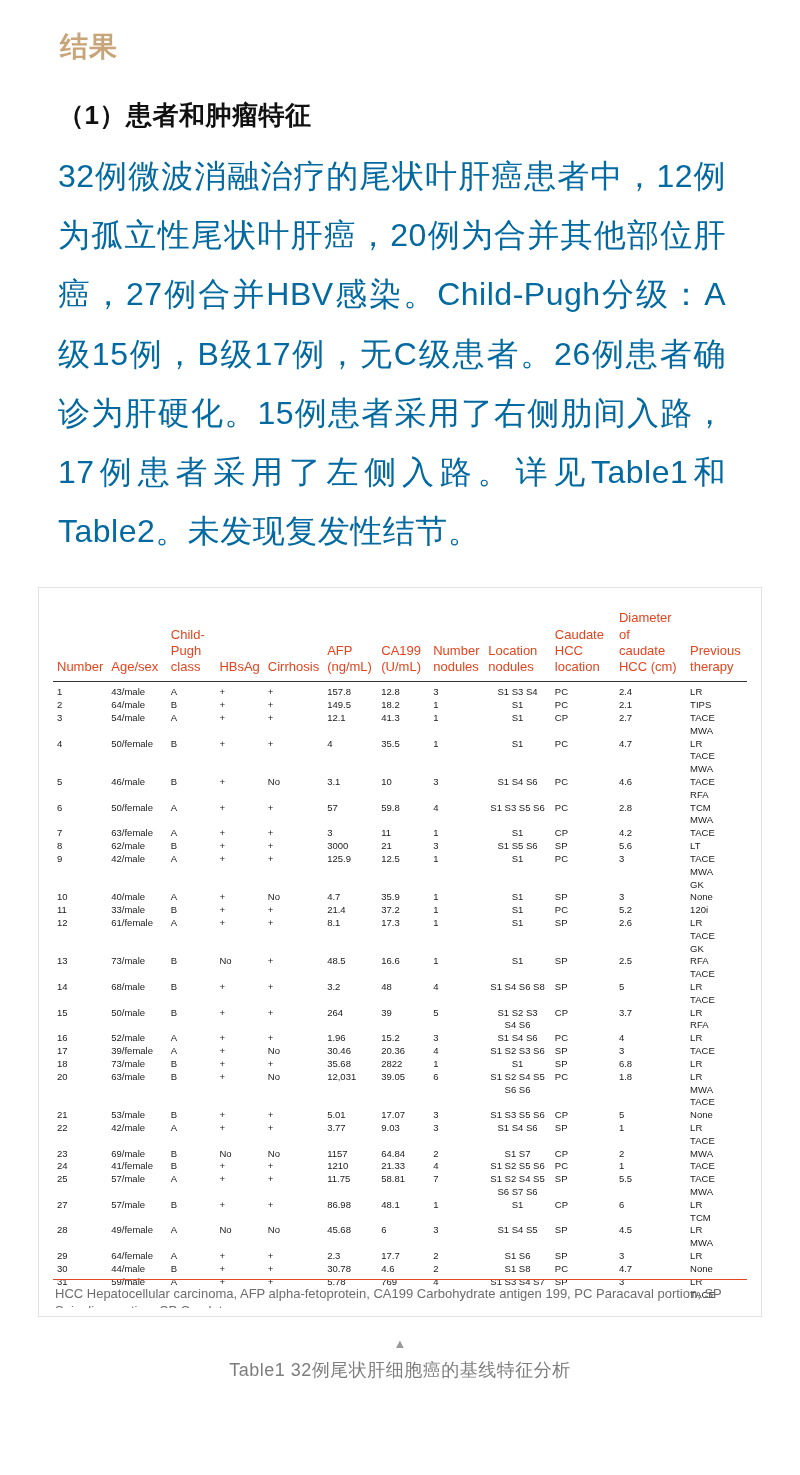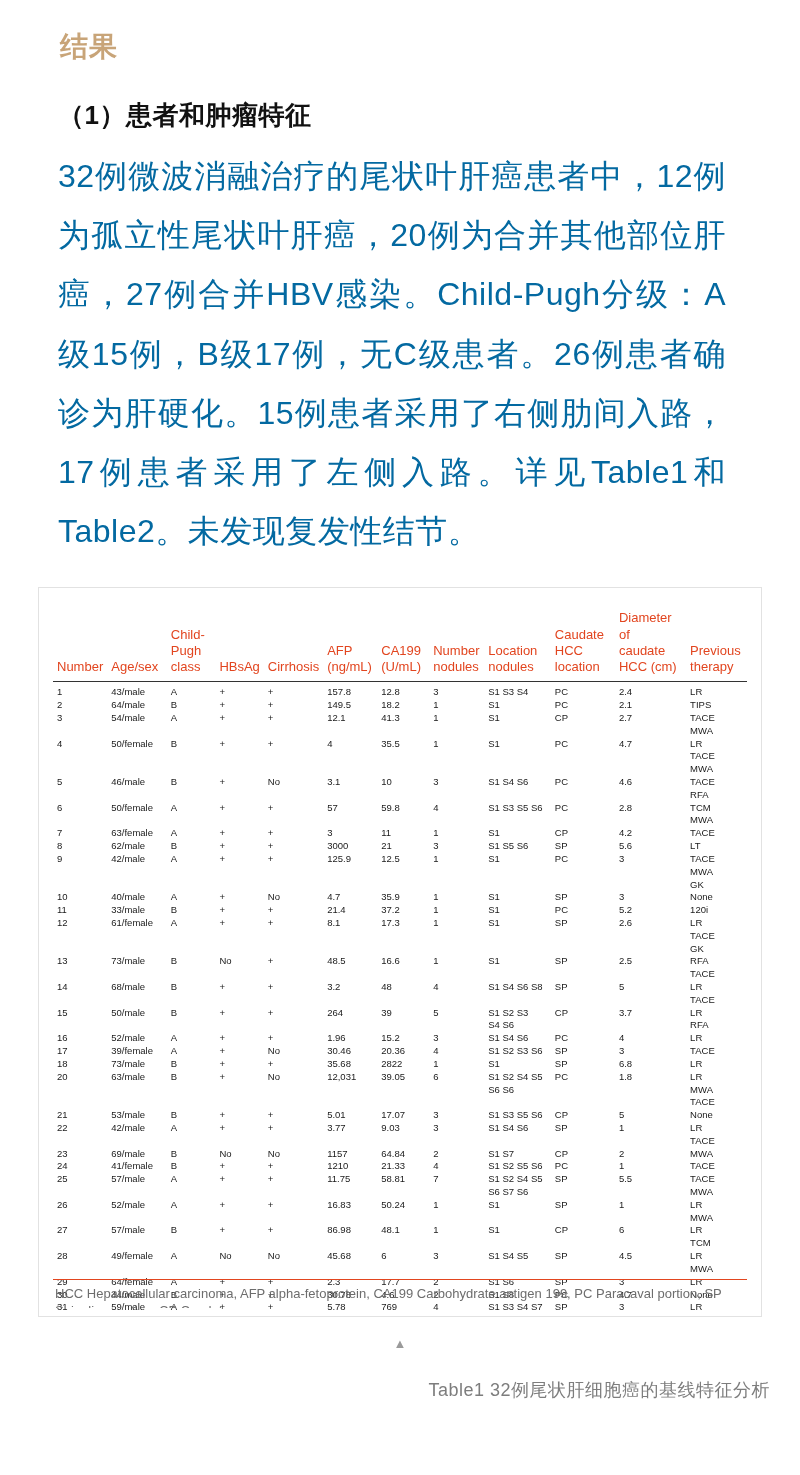--- a/index.html
+++ b/index.html
@@ -83,21 +83,21 @@
     padding-top: 4px;
   }
   .c-num { width: 42px; }
   .c-age { width: 58px; }
   .c-cp  { width: 50px; }
   .c-hbs { width: 40px; }
   .c-cir { width: 46px; }
   .c-afp { width: 48px; text-align: left; }
   .c-ca  { width: 50px; }
   .c-nn  { width: 48px; }
-  .c-loc { width: 72px; }
+  .c-loc { width: 72px; text-align: center; }
   .c-chl { width: 66px; margin-left: 44px; }
   .c-dia { width: 78px; }
   .c-prev{ width: 56px; }
   .table-rule {
     position: absolute;
     left: 14px;
     right: 14px;
     bottom: 36px;
     border-top: 1px solid #e2451f;
   }
@@ -113,24 +113,24 @@
     height: 22px;
   }
   .caption-arrow {
     text-align: center;
     margin-top: 20px;
     color: #9a9a9a;
     font-size: 13px;
     line-height: 1;
   }
   .caption {
-    text-align: right;
+    text-align: center;
     font-size: 18px;
     color: #7d7d7d;
-    margin-top: 28px;
+    margin-top: 8px;
     letter-spacing: 0.5px;
   }
 </style>
 </head>
 <body>
 
 <div class="page">
 
   <div class="section-title">结果</div>
 
@@ -514,35 +514,20 @@
             <td class="c-ca">58.81</td>
             <td class="c-nn">7</td>
             <td class="c-loc">S1 S2 S4 S5
 S6 S7 S6</td>
             <td class="c-chl">SP</td>
             <td class="c-dia">5.5</td>
             <td class="c-prev">TACE
 MWA</td>
           </tr>
           <tr>
-            <td class="c-num">26</td>
-            <td class="c-age">52/male</td>
-            <td class="c-cp">A</td>
-            <td class="c-hbs">+</td>
-            <td class="c-cir">+</td>
-            <td class="c-afp">16.83</td>
-            <td class="c-ca">50.24</td>
-            <td class="c-nn">1</td>
-            <td class="c-loc">S1</td>
-            <td class="c-chl">SP</td>
-            <td class="c-dia">1</td>
-            <td class="c-prev">LR
-MWA</td>
-          </tr>
-          <tr>
             <td class="c-num">27</td>
             <td class="c-age">57/male</td>
             <td class="c-cp">B</td>
             <td class="c-hbs">+</td>
             <td class="c-cir">+</td>
             <td class="c-afp">86.98</td>
             <td class="c-ca">48.1</td>
             <td class="c-nn">1</td>
             <td class="c-loc">S1</td>
             <td class="c-chl">CP</td>

